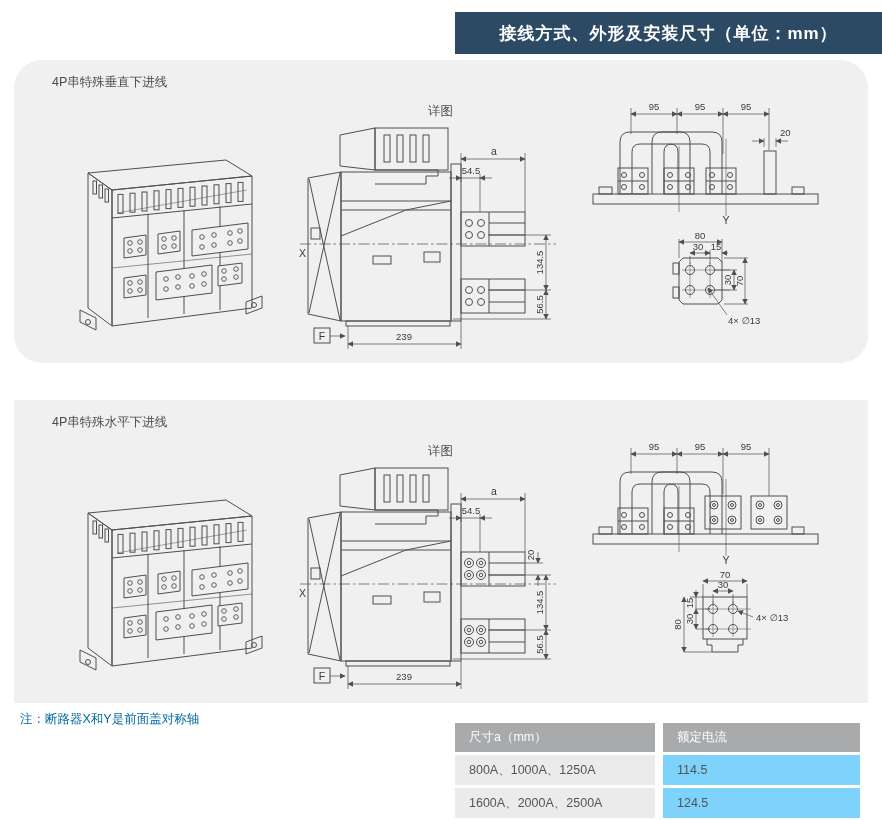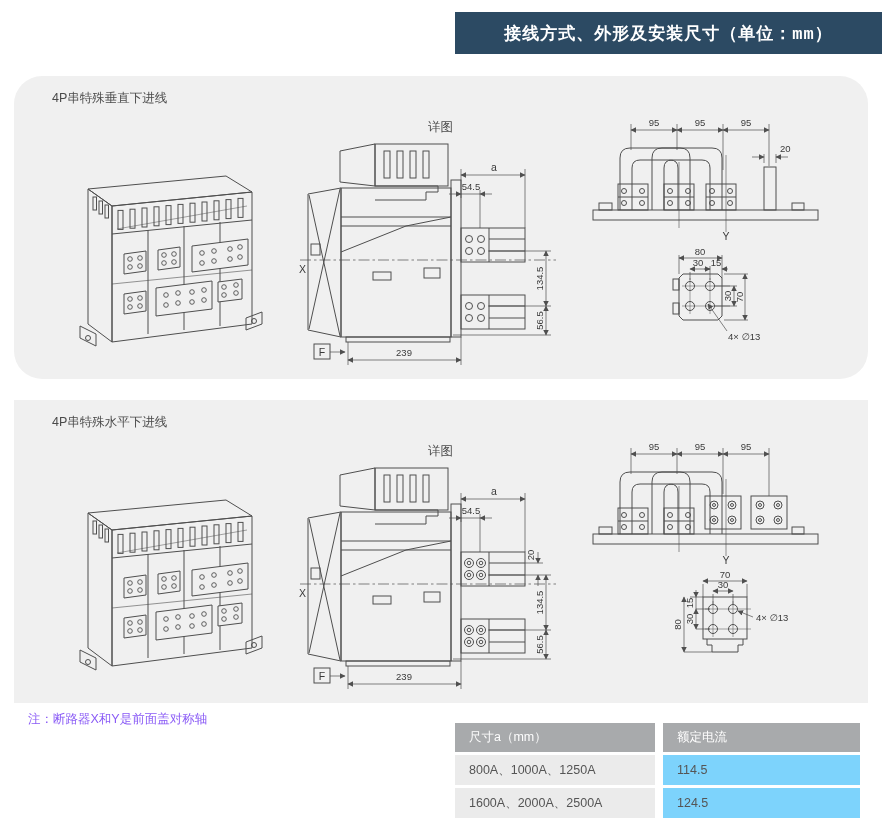--- a/index.html
+++ b/index.html
@@ -3,47 +3,47 @@
 <meta charset="utf-8">
 <style>
   html,body{margin:0;padding:0;}
   body{
     width:882px;height:820px;position:relative;overflow:hidden;
     background:#ffffff;font-family:"Liberation Sans","DejaVu Sans",sans-serif;
   }
   .banner{
     position:absolute;left:455px;top:12px;width:427px;height:42px;
     background:#2c4a63;color:#ffffff;display:flex;align-items:center;justify-content:center;
-    font-size:17px;font-weight:bold;letter-spacing:1px;font-family:Liberation Mono, monospace;
+    font-size:17px;font-weight:bold;letter-spacing:1px;
   }
   .panel{
     position:absolute;left:14px;width:854px;height:303px;background:#f0f0f0;
   }
-  .panel.p1{top:76px;border-radius:28px;}
+  .panel.p1{top:60px;border-radius:28px;}
   .panel.p2{top:400px;}
   .panel-title{
     position:absolute;left:38px;top:14px;font-size:12.5px;color:#4a4a4a;
   }
   .detail-label{
     position:absolute;left:414px;top:14px;font-size:12.5px;color:#4a4a4a;margin-top:29px;
   }
   .drw{position:absolute;}
   .iso{left:38px;top:78px;}
   .side{left:284px;top:56px;}
   .rear{left:572px;top:34px;}
   .holes1{left:628px;top:166px;}
   .holes2{left:646px;top:162px;}
   svg text{
     font-family:"Liberation Sans","DejaVu Sans",sans-serif;
     font-size:9.5px;fill:#3a3a3a;stroke:none;text-anchor:middle;
   }
   svg text.ax{font-size:10.5px;}
   svg text.ta-s{text-anchor:start;}
   .note{
-    position:absolute;left:28px;top:711px;font-size:12.5px;color:#8b5cf6;
+    position:absolute;left:20px;top:711px;font-size:12.5px;color:#0369a1;
   }
   .spec-table{
     position:absolute;left:455px;top:723px;width:405px;
     display:grid;grid-template-columns:200px 197px;column-gap:8px;row-gap:3px;
     font-size:12.5px;
   }
   .spec-table .cell{display:flex;align-items:center;padding-left:14px;}
   .spec-table .th{height:29px;background:#a8aaac;color:#fdfdfd;}
   .spec-table .td{height:30px;color:#555555;}
   .spec-table .td.c1{background:#ebebeb;}

